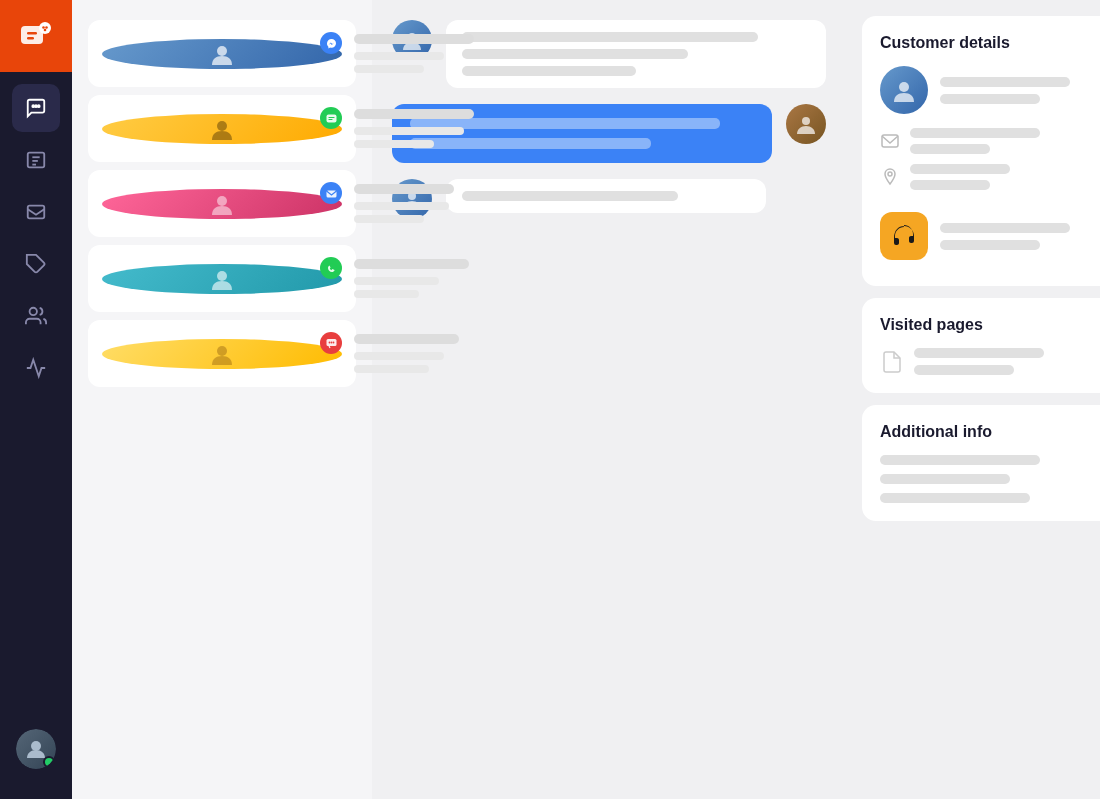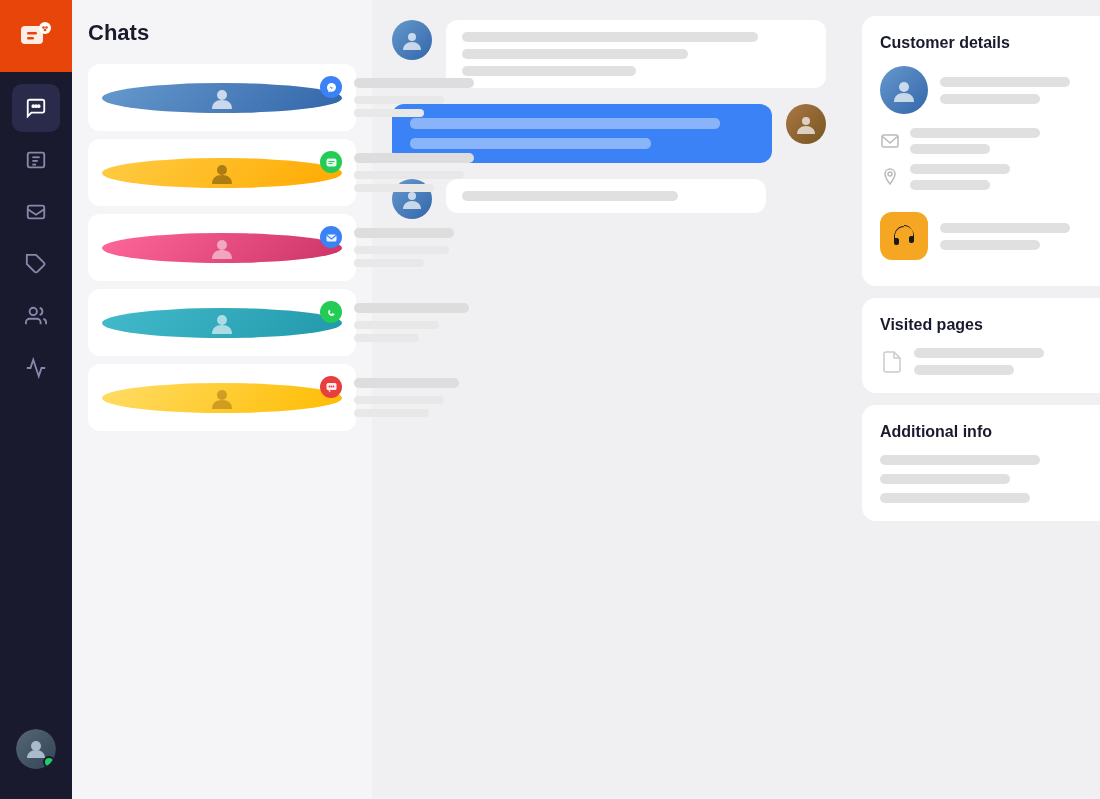--- a/index.html
+++ b/index.html
@@ -365,21 +365,20 @@
         </svg>
       </div>
       <div class="online-dot"></div>
     </div>
   </div>
 </div>
 
 <div class="main-content">
 
   <div class="chat-list-panel">
-    <div class="panel-title">Chats</div>
 
     <div class="chat-items">
 
       <div class="chat-item">
         <div class="chat-avatar-placeholder av-blue avatar-face">
           <svg width="30" height="30" viewBox="0 0 30 30" fill="none">
             <circle cx="15" cy="12" r="5" fill="rgba(255,255,255,0.7)"></circle>
             <path d="M5 26c0-6 4-9 10-9s10 3 10 9" fill="rgba(255,255,255,0.7)"></path>
           </svg>
         </div>

